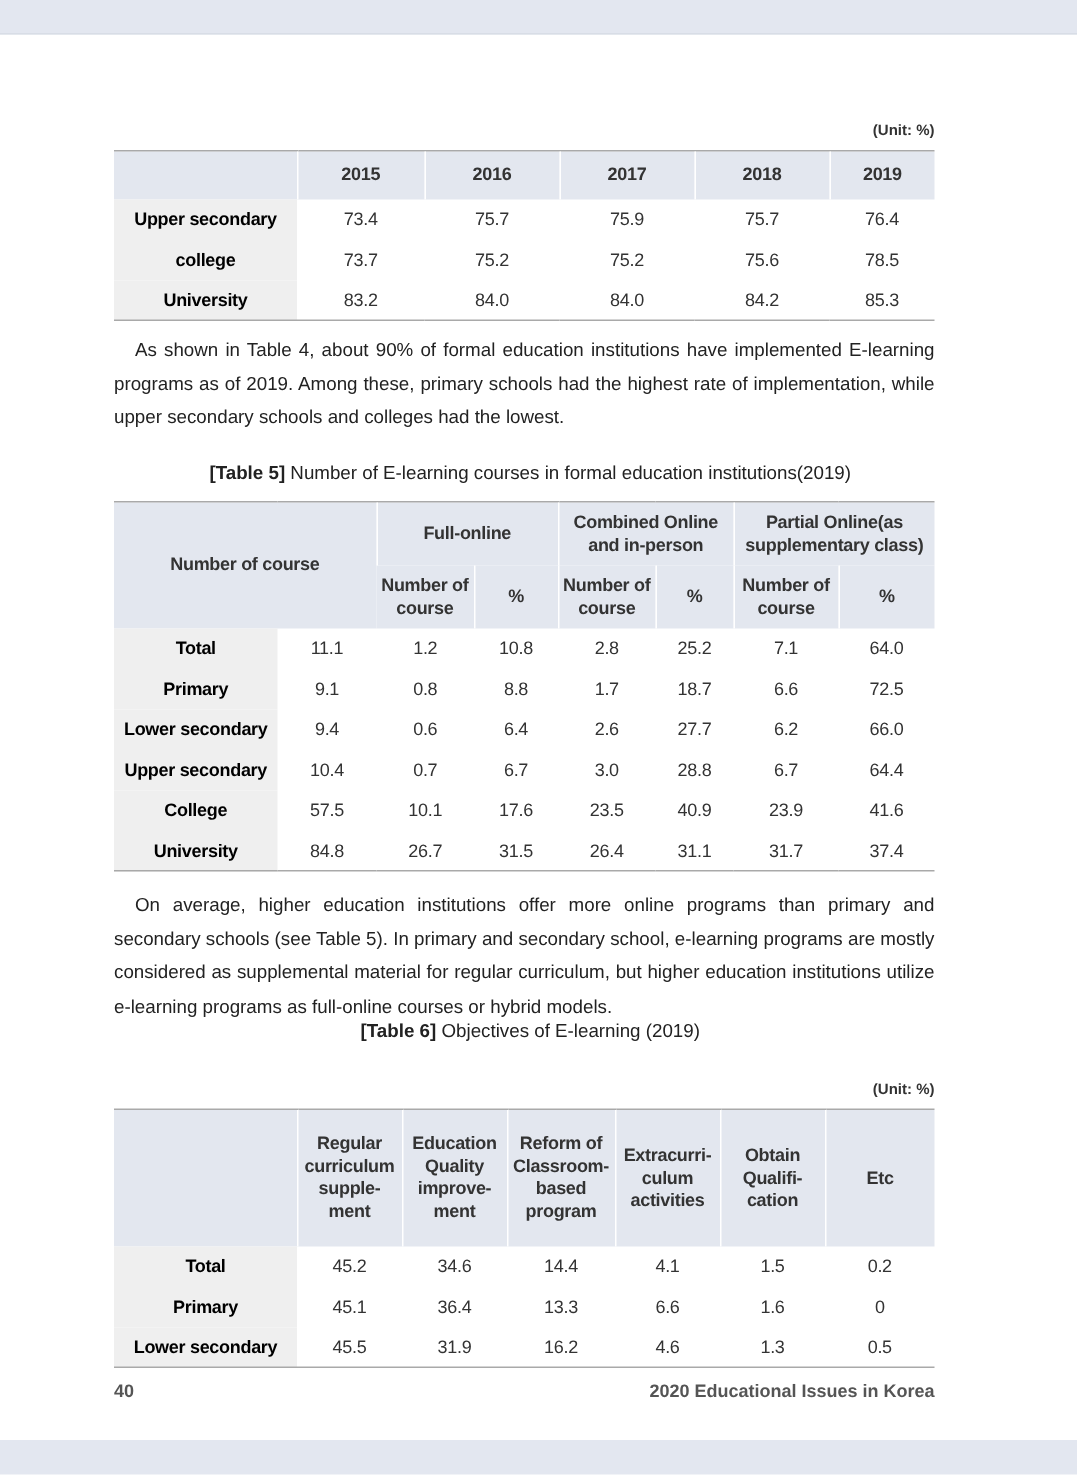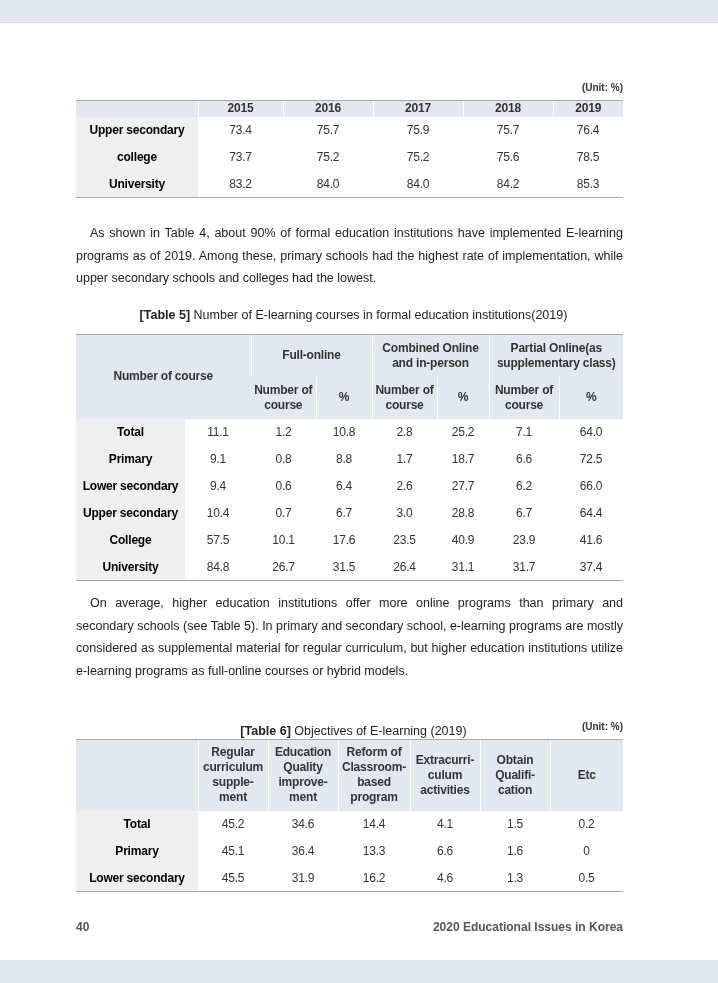--- a/index.html
+++ b/index.html
@@ -36,21 +36,21 @@
 <table style="top:100px;">
   <colgroup>
     <col style="width:122px">
       <col style="width:85px">
       <col style="width:90px">
       <col style="width:90px">
       <col style="width:90px">
       <col style="width:70px">
   </colgroup>
   <thead>
-    <tr style="height:16px;">
+    <tr style="height:32px;">
       <th></th>
       <th>2015</th>
       <th>2016</th>
       <th>2017</th>
       <th>2018</th>
       <th>2019</th>
     </tr>
   </thead>
   <tbody>
     <tr style="height:27px;">
@@ -170,36 +170,36 @@
         <td>26.4</td>
         <td>31.1</td>
         <td>31.7</td>
         <td>37.4</td>
       </tr>
     </tbody>
 </table>
 
 <p class="para" style="top:592px;"><span class="indent"></span><span>On average, higher education institutions offer more online programs than primary and secondary schools (see Table 5). In primary and secondary school, e-learning programs are mostly considered as supplemental material for regular curriculum, but higher education institutions utilize e-learning programs as full-online courses or hybrid models.</span></p>
 
-<p class="caption" style="top:720px;"><b>[Table 6]</b><span> Objectives of E-learning (2019)</span></p>
+<p class="caption" style="top:676px;"><b>[Table 6]</b><span> Objectives of E-learning (2019)</span></p>
 
 <div class="unit" style="top:721px;">(Unit: %)</div>
 
 <table style="top:739px;">
   <colgroup>
     <col style="width:122px">
       <col style="width:70px">
       <col style="width:70px">
       <col style="width:72px">
       <col style="width:70px">
       <col style="width:70px">
       <col style="width:73px">
   </colgroup>
   <thead>
-    <tr style="height:71px;">
+    <tr style="height:91px;">
       <th></th>
       <th>Regular curriculum supple-ment</th>
       <th>Education Quality improve-ment</th>
       <th>Reform of Classroom-based program</th>
       <th>Extracurri-culum activities</th>
       <th>Obtain Qualifi-cation</th>
       <th>Etc</th>
     </tr>
   </thead>
   <tbody id="t6body">

